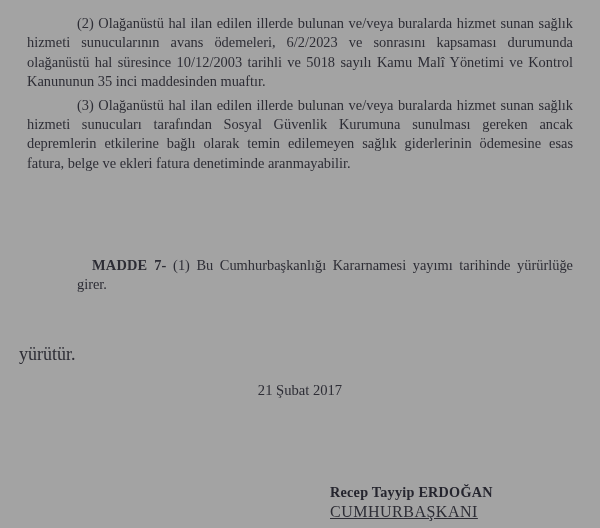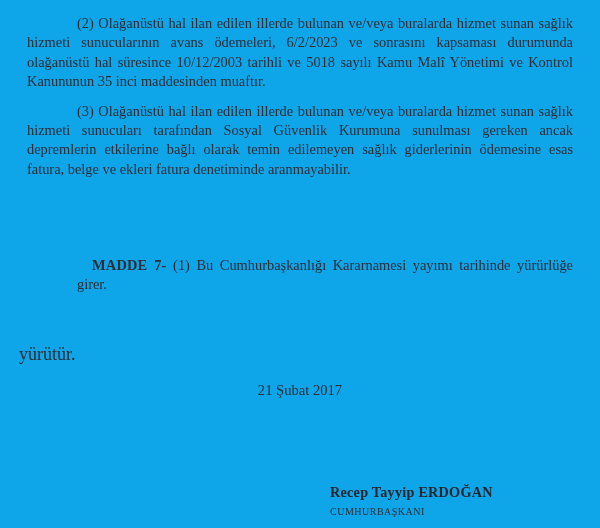--- a/index.html
+++ b/index.html
@@ -15,21 +15,21 @@
     color: #2b2b33;
     overflow: hidden;
   }
 
   .page {
     position: relative;
     width: 600px;
     height: 528px;
     box-sizing: border-box;
     padding: 0;
-    background: #0ea5e9;
+    background: #a3a3a3;
   }
 
   .body-block {
     position: absolute;
     left: 27px;
     top: 14px;
     width: 546px;
   }
 
   p.para {
@@ -37,21 +37,21 @@
     text-indent: 50px;
     text-align: justify;
     font-size: 14.4px;
     line-height: 19.4px;
     color: #2d2d35;
     hyphens: none;
     -webkit-hyphens: none;
   }
 
   p.para + p.para {
-    margin-top: 10px;
+    margin-top: 4px;
   }
 
   
   .section {
     position: absolute;
     left: 77px;
     width: 496px;
   }
   .section-title {
     font-size: 14.4px;
@@ -104,24 +104,25 @@
     margin-top: 27px;
   }
   .sig-name {
     font-size: 14.2px;
     font-weight: bold;
     letter-spacing: 0.25px;
     line-height: 20px;
     color: #25252e;
   }
   .sig-title {
-    font-size: 10px;
+    font-size: 16px;
     letter-spacing: 0.5px;
     line-height: 20px;
     color: #2d2d35;
+    text-decoration: underline;
   }
 </style>
 </head>
 <body>
 
 <div class="page">
 
   <div class="body-block">
     <p class="para">(2) Olağanüstü hal ilan edilen illerde bulunan ve/veya buralarda hizmet sunan sağlık hizmeti sunucularının avans ödemeleri, 6/2/2023 ve sonrasını kapsaması durumunda olağanüstü hal süresince 10/12/2003 tarihli ve 5018 sayılı Kamu Malî Yönetimi ve Kontrol Kanununun 35 inci maddesinden muaftır.</p>
     <p class="para">(3) Olağanüstü hal ilan edilen illerde bulunan ve/veya buralarda hizmet sunan sağlık hizmeti sunucuları tarafından Sosyal Güvenlik Kurumuna sunulması gereken ancak depremlerin etkilerine bağlı olarak temin edilemeyen sağlık giderlerinin ödemesine esas fatura, belge ve ekleri fatura denetiminde aranmayabilir.</p>

